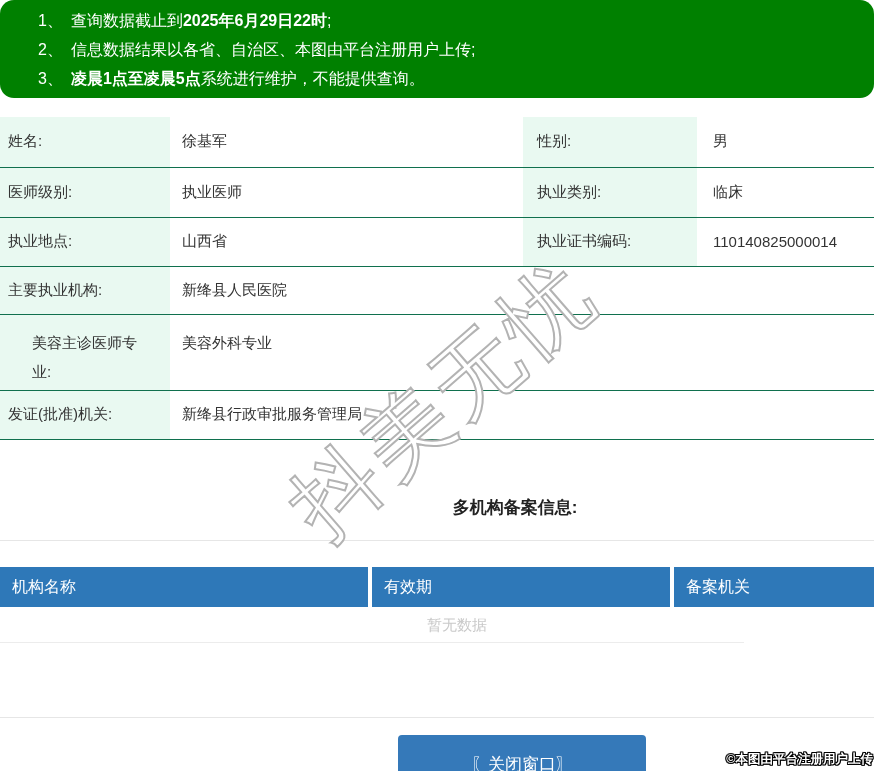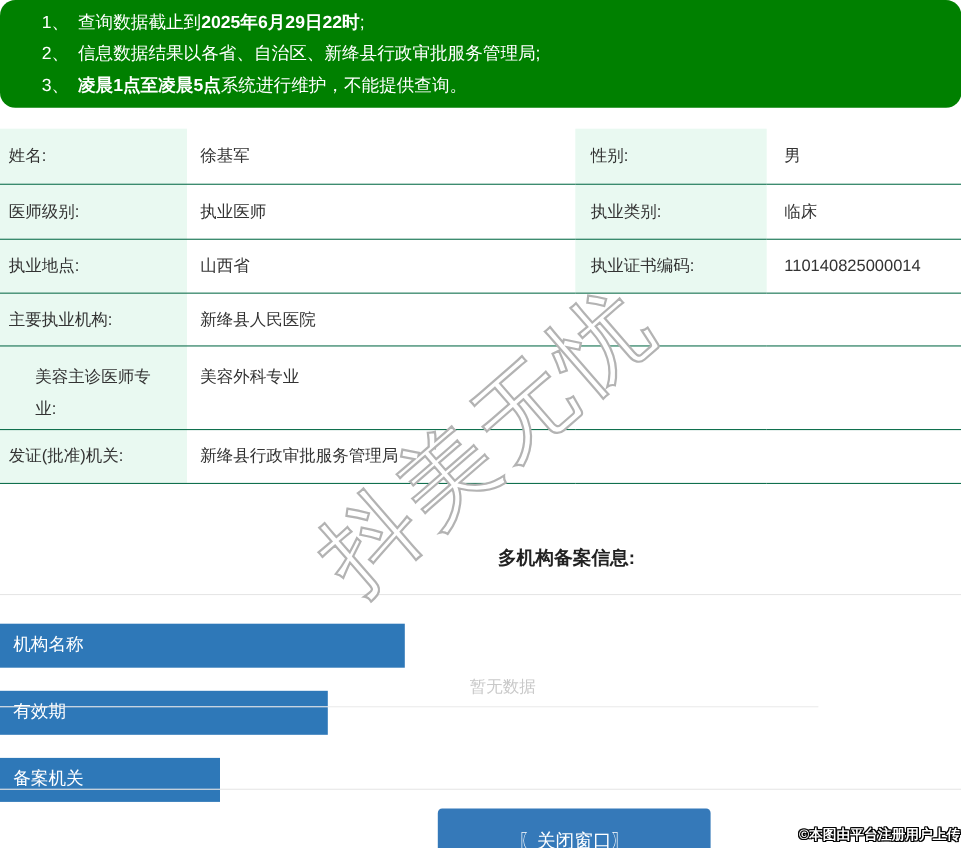--- a/index.html
+++ b/index.html
@@ -27,21 +27,21 @@
   tr.tall .label-text { display:inline-block; max-width:112px;margin-left:24px; }
 
   
   .section-title { position:absolute; left:0; top:496px; width:874px; text-align:center;
                    font-weight:700; font-size:17px; color:#222; }
   .section-title span { position:relative; left:78px; }
   .divider1 { position:absolute; left:0; top:540px; width:874px; border-bottom:1px solid #e6e6e6; }
 
   
   .records-header { position:absolute; left:0; top:567px; width:874px; height:40px;
-                    display:flex; gap:21px;flex-direction:column; }
+                    display:flex; gap:4px; }
   .rh-cell { background:#2e78b8; color:#fff; font-size:16px; line-height:40px; padding-left:12px; }
   .rh-cell.c1 { width:368px; } .rh-cell.c2 { width:298px; } .rh-cell.c3 { width:200px; }
 
   .empty-row { position:absolute; left:0; top:607px; width:744px; height:36px; line-height:36px;
                text-align:center; color:#c9c9c9; font-size:15px; border-bottom:1px solid #ececec; }
   .empty-row span { position:relative; left:85px; }
 
   .divider2 { position:absolute; left:0; top:717px; width:874px; border-bottom:1px solid #e6e6e6; }
 
   
@@ -61,21 +61,21 @@
                -webkit-text-stroke:2px #b3b3b3; transform:rotate(-41deg);
                z-index:5; pointer-events:none; white-space:nowrap; }
 </style>
 </head>
 <body>
 
 <div class="page">
 
   <div class="notice">
     <div class="notice-item"><span class="num">1、</span><span>查询数据截止到</span><b>2025年6月29日22时</b><span>;</span></div>
-    <div class="notice-item"><span class="num">2、</span><span>信息数据结果以各省、自治区、新绛县行政审批服务管理局;</span><b></b><span></span></div>
+    <div class="notice-item"><span class="num">2、</span><span>信息数据结果以各省、自治区、本图由平台注册用户上传;</span><b></b><span></span></div>
     <div class="notice-item"><span class="num">3、</span><span></span><b>凌晨1点至凌晨5点</b><span>系统进行维护，不能提供查询。</span></div>
   </div>
 
   <table class="info-table">
     <colgroup>
         <col style="width:170px">
         <col style="width:353px">
         <col style="width:174px">
         <col style="width:177px">
       </colgroup>

